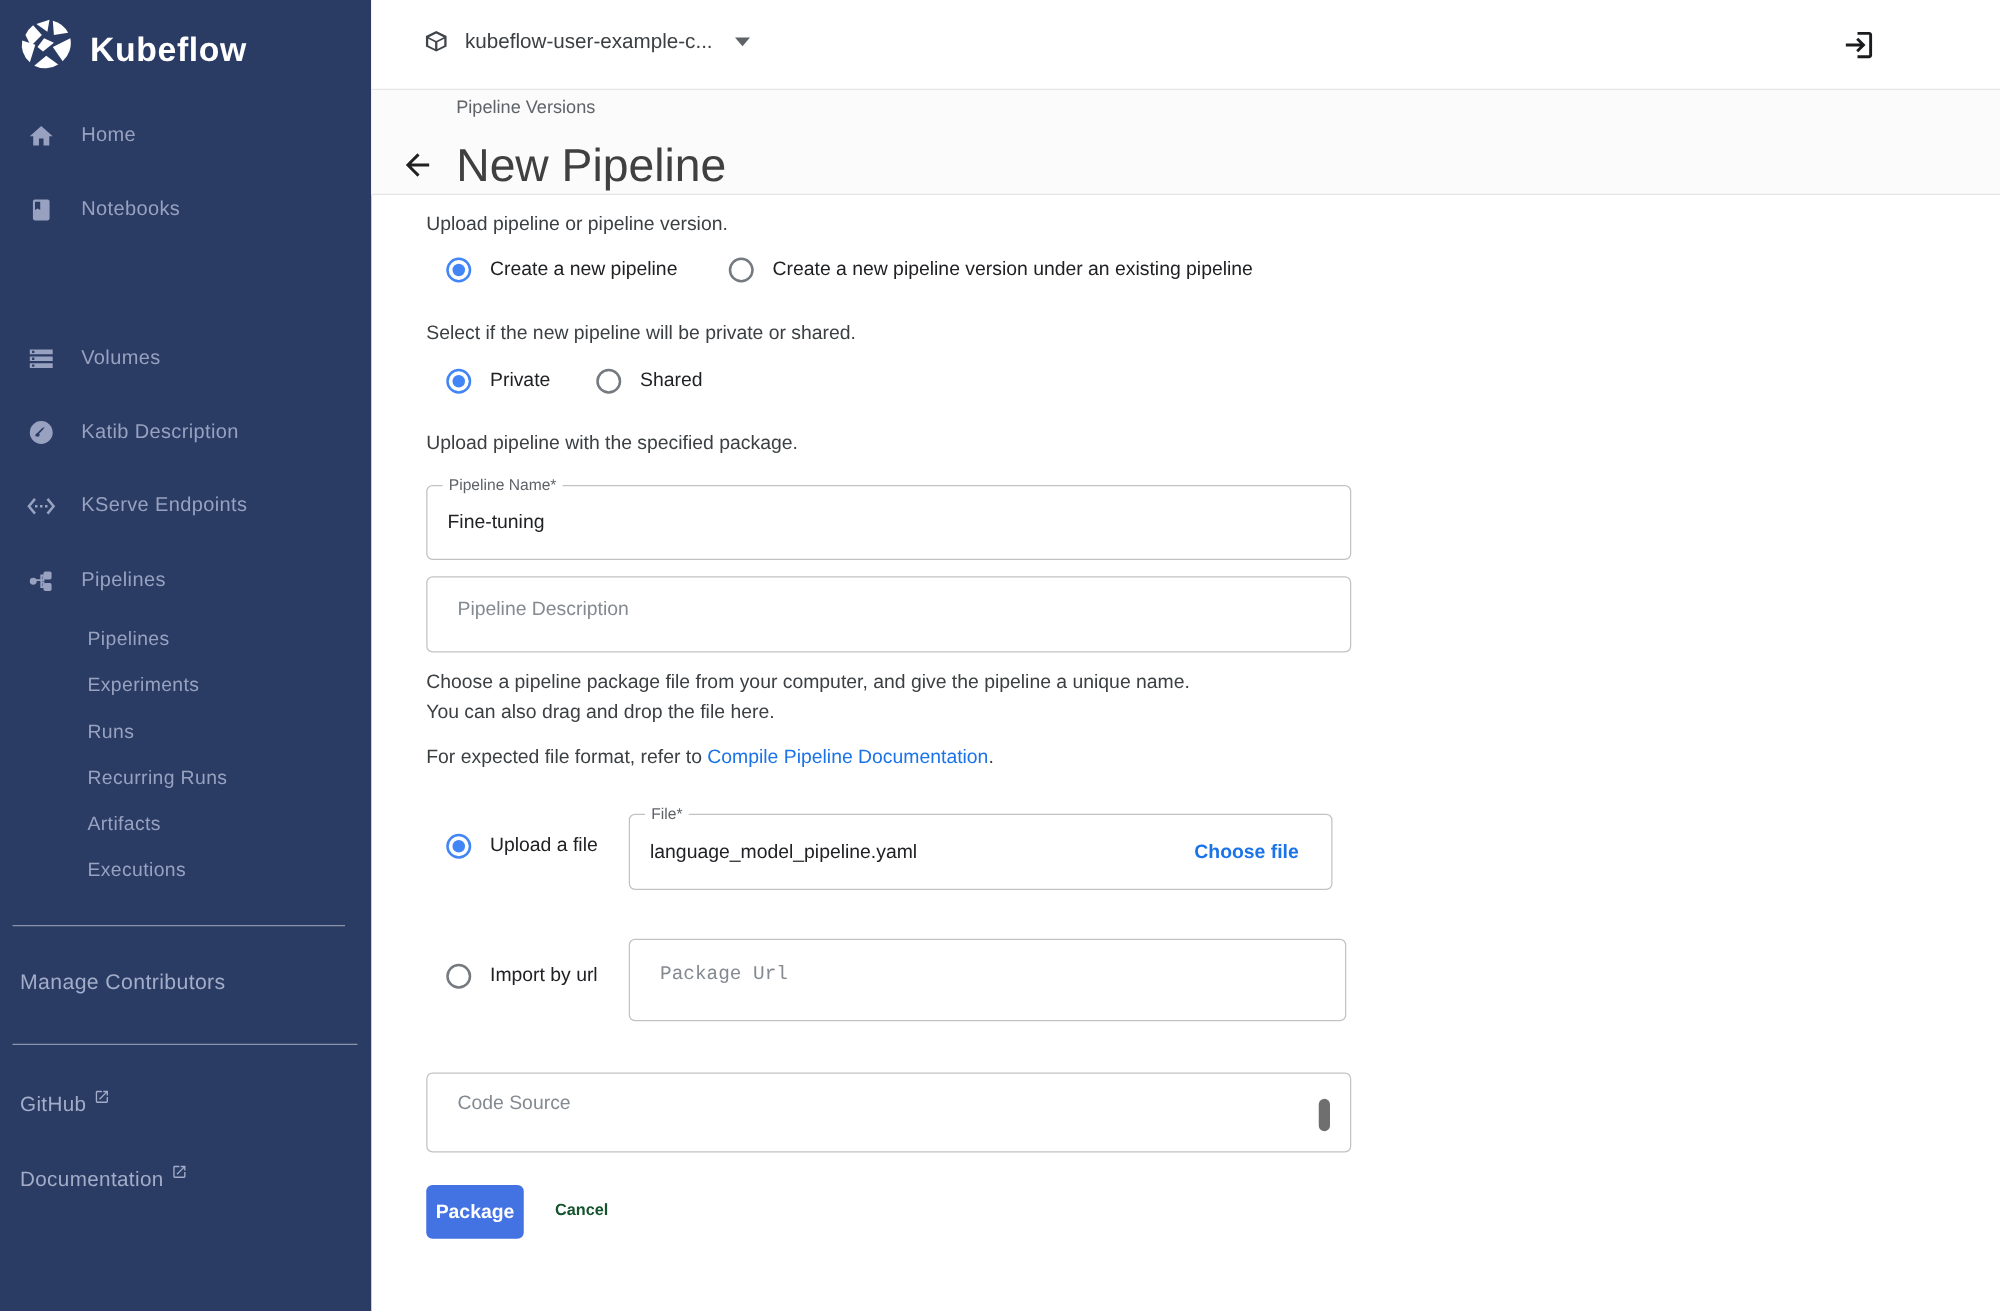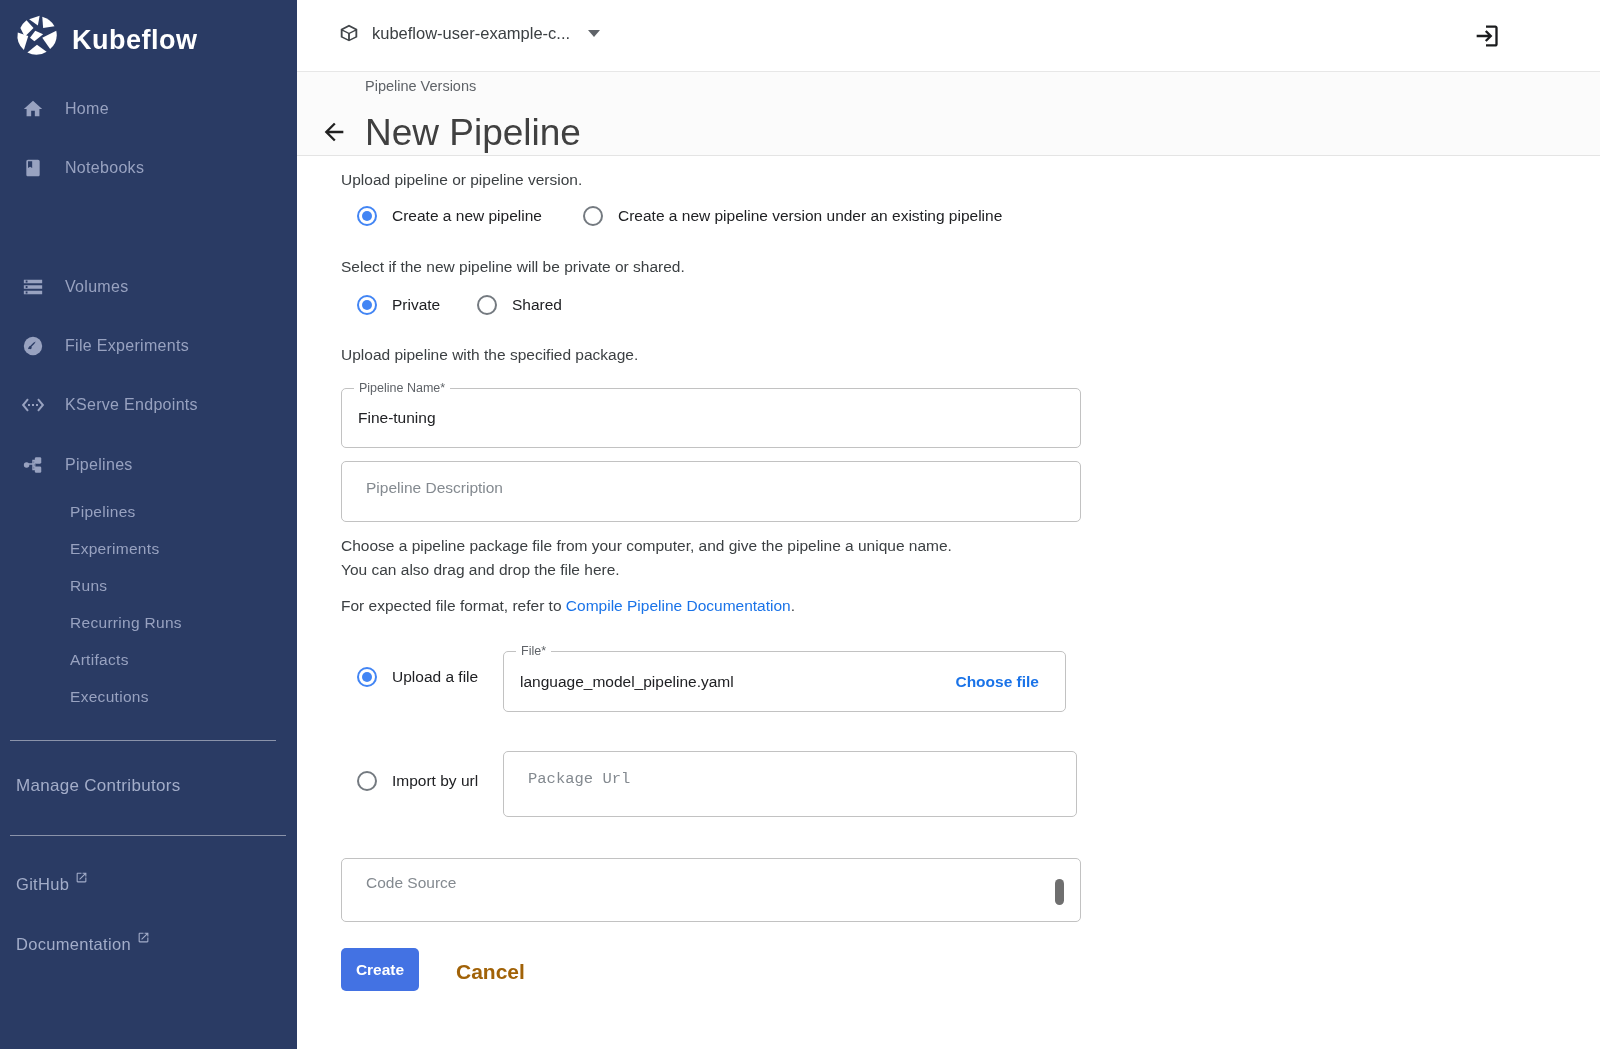--- a/index.html
+++ b/index.html
@@ -41,21 +41,21 @@
   .field{position:absolute;border:1px solid #c2c2c2;border-radius:5px;background:#fff;}
   .field-label{position:absolute;left:12px;top:-8px;background:#fff;padding:0 5px;font-size:12.5px;color:#5f6368;}
   .field input{position:absolute;inset:0;border:none;outline:none;background:transparent;font-size:15.5px;color:#202124;}
   .in-pad16{padding-left:16px;}
   .in-pad24{padding-left:24px;font-size:16px;}
   .field input::placeholder{color:#848a90;opacity:1;}
   .choose-file{position:absolute;right:26px;top:50%;transform:translateY(-50%);font-size:15.5px;font-weight:700;color:#1a73e8;cursor:pointer;}
   .link{color:#1a73e8;cursor:pointer;text-decoration:none;}
   .thumb{position:absolute;right:16px;top:20px;width:9px;height:26px;border-radius:5px;background:#6f6f6f;}
   .btn-create{position:absolute;left:341px;top:948px;width:78px;height:43px;background:#4372e3;color:#fff;border:none;border-radius:5px;font-size:15.5px;font-weight:700;cursor:pointer;}
-  .btn-cancel{position:absolute;left:456px;top:960px;font-size:21px;font-weight:700;color:#a16207;cursor:pointer;}
+  .btn-cancel{position:absolute;left:444px;top:960px;font-size:13px;font-weight:700;color:#14532d;cursor:pointer;}
   svg{display:block;}
 </style>
 </head>
 <body>
 
 <div id="screen">
 
   <nav id="sidebar">
     <div class="brand">
       <span>
@@ -97,21 +97,21 @@
       <span class="lbl">Volumes</span>
     </div>
     <div class="nav-item" style="top:325px">
       <span class="ico">
         <svg width="22" height="22" viewBox="0 0 24 24">
             <circle cx="12" cy="12" r="10" fill="#98a2c0"></circle>
             <path d="M6.5 14.5l6-6 2.5-1.5-1.5 2.5-6 6z" fill="#2a3b64"></path>
             <circle cx="9" cy="14" r="1.6" fill="#2a3b64"></circle>
           </svg>
       </span>
-      <span class="lbl">File Experiments</span>
+      <span class="lbl">Katib Description</span>
     </div>
     <div class="nav-item" style="top:384px">
       <span class="ico">
         <svg width="24" height="24" viewBox="0 0 24 24" fill="#98a2c0">
             <path d="M7.77 6.76L6.23 5.48.82 12l5.41 6.52 1.54-1.28L3.42 12l4.35-5.24zM7 13h2v-2H7v2zm10-2h-2v2h2v-2zm-6 2h2v-2h-2v2zm6.77-7.52l-1.54 1.28L20.58 12l-4.35 5.24 1.54 1.28L23.18 12l-5.41-6.52z"></path>
           </svg>
       </span>
       <span class="lbl">KServe Endpoints</span>
     </div>
     <div class="nav-item" style="top:444px">
@@ -239,16 +239,16 @@
   <div class="rlabel" style="left:392px;top:771px">Import by url</div>
   <div class="field" style="left:503px;top:751px;width:574px;height:66px">
     <input class="in-pad24" style="top: -10px; font-family: Liberation Mono, monospace;" placeholder="Package Url">
   </div>
 
   <div class="field" style="left:341px;top:858px;width:740px;height:64px">
     <input class="in-pad24" style="top: -14px;" placeholder="Code Source">
     <span class="thumb"></span>
   </div>
 
-  <button class="btn-create">Create</button>
+  <button class="btn-create">Package</button>
   <span class="btn-cancel">Cancel</span>
 
 </div>
 
 </body></html>

